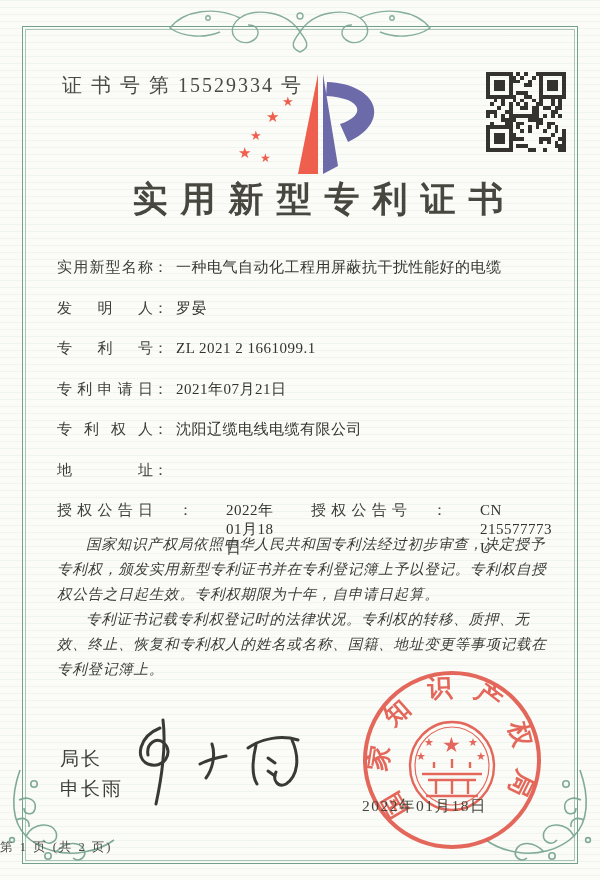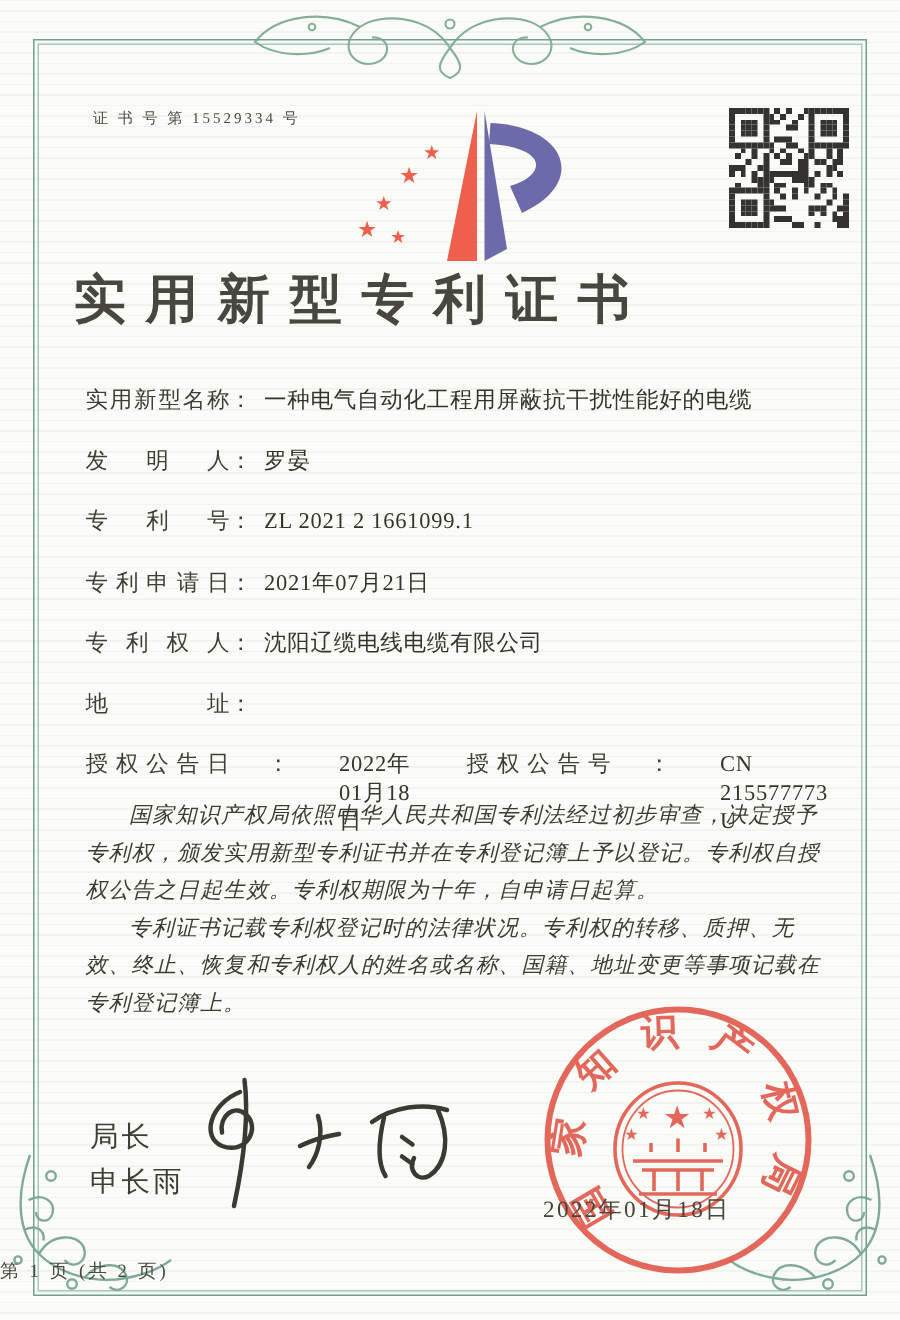--- a/index.html
+++ b/index.html
@@ -28,29 +28,29 @@
     pointer-events:none;
   }
   .frame::after{
     content:""; position:absolute; inset:2px;
     border:1px solid var(--frame-green-light);
   }
   .ornament-top{position:absolute; top:2px; left:50%; transform:translateX(-50%);}
   .ornament-bl{position:absolute; left:4px; bottom:4px;}
   .ornament-br{position:absolute; right:4px; bottom:4px; transform:scaleX(-1);}
   
-  .cert-number{position:absolute; left:62px; top:72px; font-size:10px; letter-spacing:2px; color:#4a4a44;}
+  .cert-number{position:absolute; left:62px; top:72px; font-size:20px; letter-spacing:2px; color:#4a4a44;}
   .logo{position:absolute; left:226px; top:70px;}
   .qr{position:absolute; left:486px; top:72px; width:80px; height:80px;}
   .qr-grid{position:absolute; inset:0; display:grid; grid-template-columns:repeat(21,1fr); grid-template-rows:repeat(21,1fr);}
   .qr-grid i{background:transparent;}
   .qr-grid i.d{background:#35332f;}
   .title{
     position:absolute; top:176px; left:0; width:100%;
-    font-size:35px; font-weight:bold;
+    text-align:center; font-size:35px; font-weight:bold;
     letter-spacing:13px; text-indent:13px; color:#474740;padding-left:36px;
   }
   
   .fields{position:absolute; top:258px; left:57px; right:48px; display:flex; flex-direction:column; gap:21.5px; font-size:15px;}
   .frow{display:flex; align-items:flex-start; line-height:19px;}
   .flabel{
     display:inline-block; width:96px; flex:0 0 96px;
     text-align:justify; text-align-last:justify; color:#3e3e38;
   }
   .colon{flex:0 0 auto; margin-right:8px; color:#3e3e38;}

